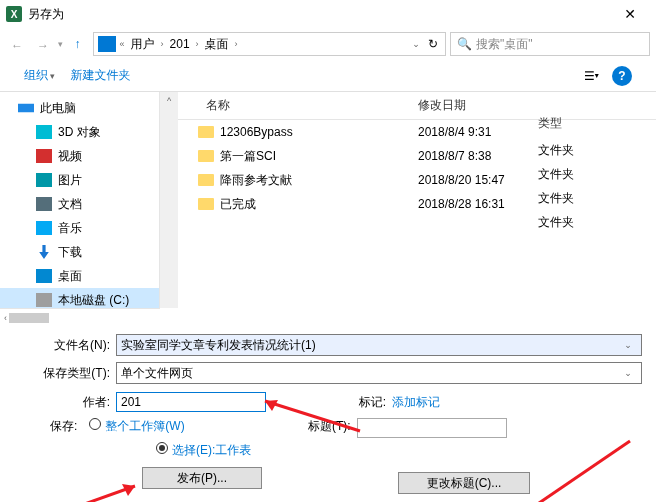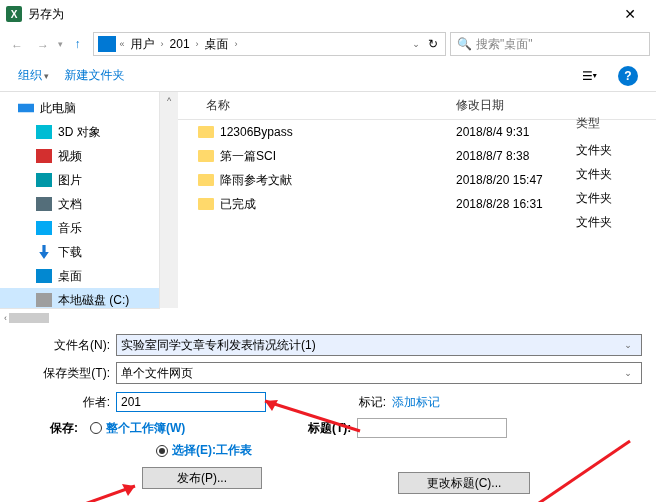--- a/index.html
+++ b/index.html
@@ -14,21 +14,21 @@
 .nav-arrow { width: 22px; height: 22px; display: flex; align-items: center; justify-content: center; color: #999; }
 .nav-arrow.up { color: #0078d4; }
 .breadcrumb { flex: 1; height: 24px; border: 1px solid #ccc; display: flex; align-items: center; padding: 0 4px; }
 .bc-icon { width: 18px; height: 16px; background: #0078d4; margin-right: 2px; }
 .bc-part { padding: 0 4px; }
 .bc-sep { color: #666; padding: 0 2px; font-size: 9px; }
 .bc-dropdown { width: 18px; text-align: center; color: #666; font-size: 9px; }
 .search-box { width: 200px; height: 24px; border: 1px solid #ccc; display: flex; align-items: center; padding: 0 6px; color: #888; }
 .search-icon { margin-right: 4px; }
 
-.toolbar { height: 32px; display: flex; align-items: center; padding: 0 18px; gap: 16px; border-bottom: 1px solid #e0e0e0; }
+.toolbar { height: 32px; display: flex; align-items: center; padding: 0 24px; gap: 8px; border-bottom: 1px solid #e0e0e0; }
 .toolbar-left { flex: 1; display: flex; gap: 16px; }
 .tb-item { color: #0078d4; }
 .tb-item .sep { color: #666; margin-left: 2px; font-size: 9px; }
 .view-icon { width: 20px; height: 16px; display: flex; align-items: center; }
 .help-icon { width: 20px; height: 20px; border-radius: 50%; background: #0078d4; color: #fff; display: flex; align-items: center; justify-content: center; font-weight: bold; }
 
 .body-area { display: flex; height: 216px; }
 .sidebar { width: 160px; border-right: 1px solid #e5e5e5; overflow: hidden; padding-top: 4px; }
 .side-item { height: 24px; display: flex; align-items: center; padding-left: 18px; gap: 6px; }
 .side-item.sub { padding-left: 36px; }
@@ -39,21 +39,21 @@
 .sicon.vid { background: #d32f2f; }
 .sicon.pic { background: #0097a7; }
 .sicon.doc { background: #546e7a; }
 .sicon.dl { background: #1976d2; clip-path: polygon(40% 0, 60% 0, 60% 50%, 80% 50%, 50% 100%, 20% 50%, 40% 50%); }
 .sicon.mus { background: #03a9f4; }
 .sicon.desk { background: #0288d1; }
 .sicon.disk { background: #9e9e9e; }
 
 .filelist { flex: 1; display: flex; flex-direction: column; }
 .fl-header { height: 28px; display: flex; align-items: center; border-bottom: 1px solid #e5e5e5; color: #333; }
-.col-name { width: 278px; padding-left: 28px; }
+.col-name { width: 240px; padding-left: 28px; }
 .col-date { width: 120px; }
 .col-type { flex: 1; margin-top: 36px; }
 .fl-row { height: 24px; display: flex; align-items: center; }
 .fl-row .col-name { display: flex; align-items: center; gap: 6px; padding-left: 20px; }
 .folder-icon { width: 16px; height: 12px; background: #ffd96b; border-radius: 1px; }
 .scroll-left { width: 18px; background: #f0f0f0; display: flex; align-items: flex-start; justify-content: center; padding-top: 4px; font-size: 9px; color: #666; }
 
 .horiz-scroll { height: 18px; border-top: 1px solid #e5e5e5; display: flex; align-items: center; padding: 0 4px; font-size: 9px; color: #666; }
 .horiz-scroll .slider { height: 10px; width: 40px; background: #ccc; margin-left: 2px; }
 
@@ -65,21 +65,21 @@
 .dd-arrow { width: 18px; text-align: center; font-size: 9px; color: #666; }
 
 .meta-row { display: flex; align-items: center; margin-top: 8px; }
 .meta-label { width: 102px; text-align: right; padding-right: 6px; }
 .author-input { width: 150px; height: 20px; border: 1px solid #0078d4; padding: 0 4px; background: #fff; display: flex; align-items: center; }
 .meta-gap { width: 74px; }
 .meta-label2 { width: 52px; text-align: right; padding-right: 6px; }
 .meta-link { color: #0078d4; }
 .title-input { width: 150px; height: 20px; border: 1px solid #aaa; background: #fff; }
 
-.radio-row { display: flex; align-items: center; margin-top: 6px; padding-left: 108px; font-weight: bold; }
+.radio-row { display: flex; align-items: flex-start; margin-top: 6px; padding-left: 108px; }
 .radio { width: 12px; height: 12px; border: 1px solid #333; border-radius: 50%; margin-right: 4px; display: inline-flex; align-items: center; justify-content: center; }
 .radio.checked::after { content: ''; width: 6px; height: 6px; background: #333; border-radius: 50%; }
 .radio-label { color: #0078d4; }
 
 .pub-btn { margin-left: 128px; margin-top: 8px; width: 120px; height: 22px; border: 1px solid #888; background: #e1e1e1; display: flex; align-items: center; justify-content: center; }
 .chg-btn { position: absolute; left: 398px; top: 146px; width: 132px; height: 22px; border: 1px solid #888; background: #e1e1e1; display: flex; align-items: center; justify-content: center; }
 
 .arrow { position: absolute; pointer-events: none; }
 .arrow-line { stroke: #ed1c24; stroke-width: 3; fill: none; }
 .arrow-head { fill: #ed1c24; }

